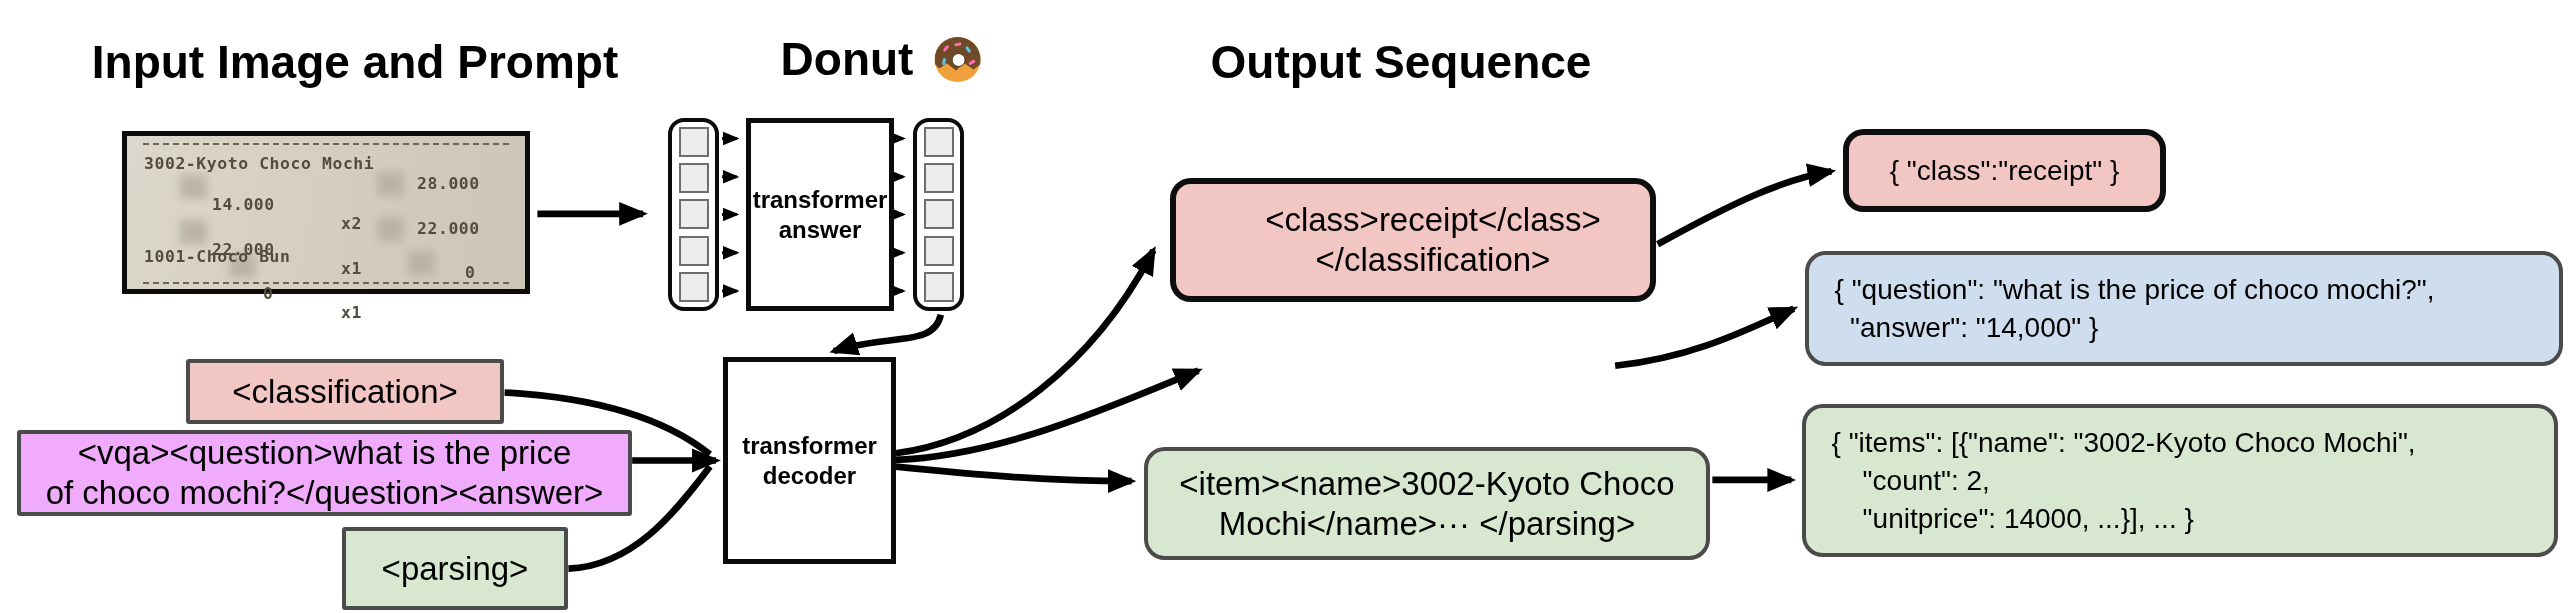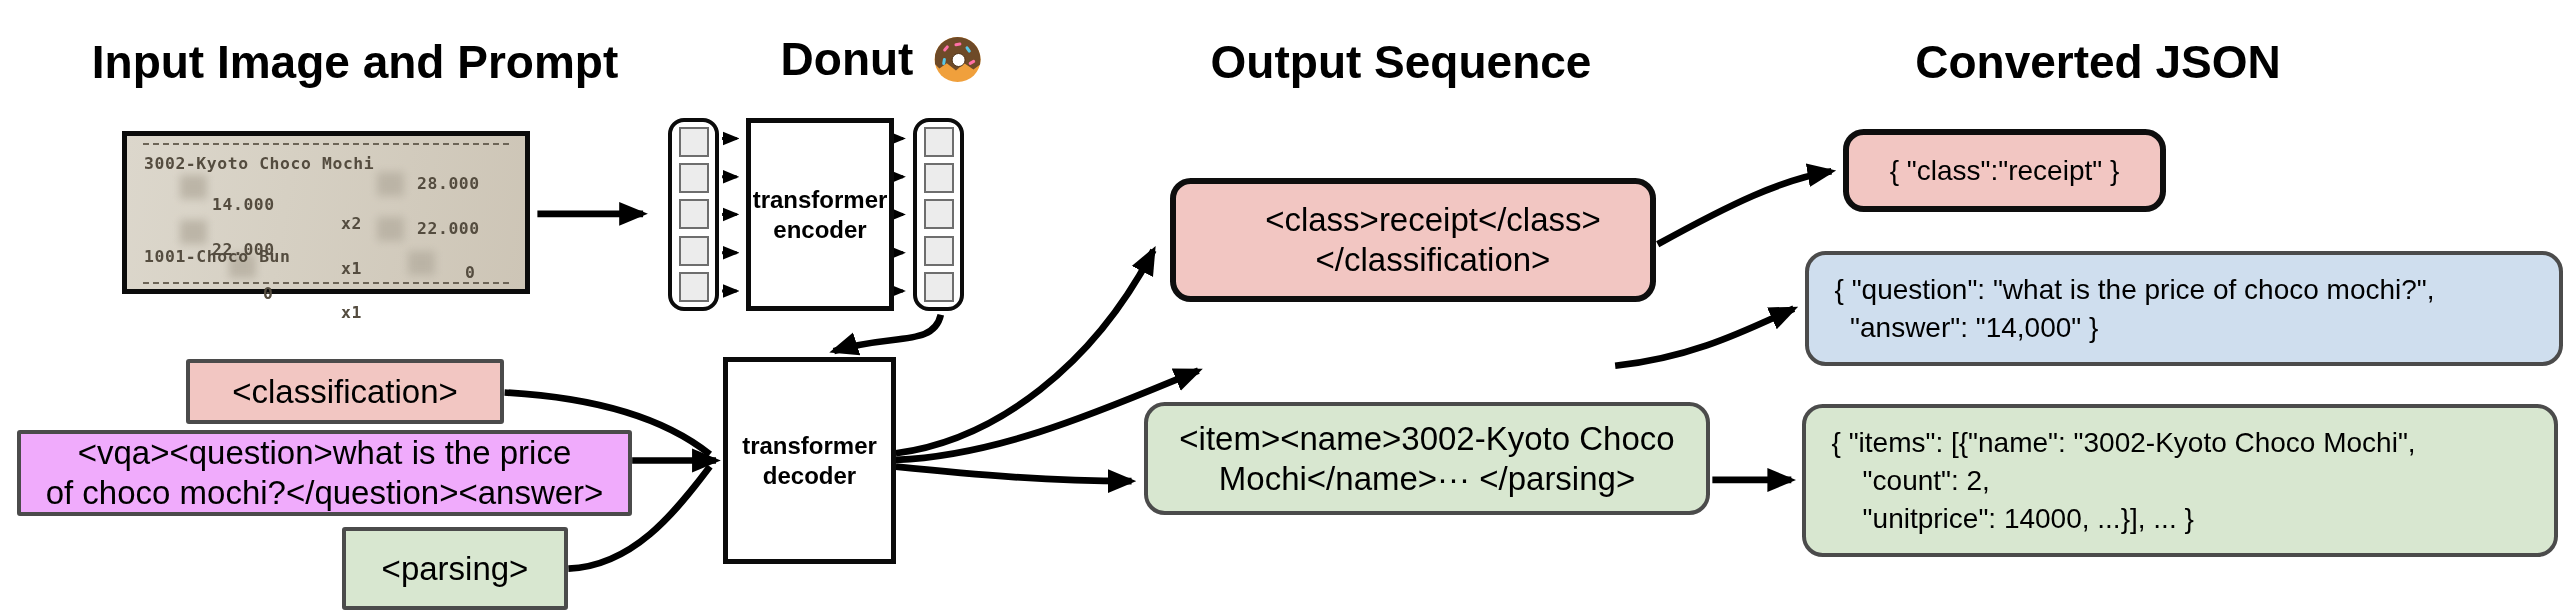--- a/index.html
+++ b/index.html
@@ -115,21 +115,20 @@
       <span class="sprk s1"></span>
       <span class="sprk s2"></span>
       <span class="sprk s3"></span>
       <span class="sprk s4"></span>
       <span class="sprk s5"></span>
       <span class="d-hole"></span>
     </span>
   </div>
 
   <div class="sec-title" style="left:1401px;">Output Sequence</div>
-  <div class="sec-title" style="left:2098px;">Converted JSON</div>
 
   <div class="abs receipt">
     <div class="receipt-inner">
       <div class="r-dash" style="top:7.3px;"></div>
 
       <div class="blur-patch" style="left:53px;top:39px;"></div>
       <div class="blur-patch" style="left:250px;top:36px;"></div>
       <div class="blur-patch" style="left:53px;top:84px;"></div>
       <div class="blur-patch" style="left:250px;top:81px;"></div>
       <div class="blur-patch" style="left:102px;top:118px;"></div>
@@ -159,21 +158,21 @@
   <div class="abs patch-strip" style="left:668px;top:118px;">
     <div class="patch-sq"></div>
     <div class="patch-sq"></div>
     <div class="patch-sq"></div>
     <div class="patch-sq"></div>
     <div class="patch-sq"></div>
   </div>
 
   <div class="abs block-box" style="left:746px;top:118px;width:148px;height:193px;">
     <div>transformer</div>
-    <div>encoder</div>
+    <div>answer</div>
   </div>
 
   <div class="abs patch-strip" style="left:913px;top:118px;">
     <div class="patch-sq"></div>
     <div class="patch-sq"></div>
     <div class="patch-sq"></div>
     <div class="patch-sq"></div>
     <div class="patch-sq"></div>
   </div>
 
@@ -194,21 +193,21 @@
   <div class="bubble gray-border" style="left:342px;top:527px;width:226px;height:83px;background:#d8e7d0;">
     <div>&lt;parsing&gt;</div>
   </div>
 
   <div class="bubble black-border big-radius" style="left:1170px;top:178px;width:486px;height:124px;background:#f2c6c2;padding-left:40px;">
     <div>&lt;class&gt;receipt&lt;/class&gt;</div>
     <div>&lt;/classification&gt;</div>
   </div>
 
 
-  <div class="bubble gray-border big-radius" style="left:1144px;top:402px;width:566px;height:113px;background:#d8e7d0;">
+  <div class="bubble gray-border big-radius" style="left:1144px;top:447px;width:566px;height:113px;background:#d8e7d0;">
     <div>&lt;item&gt;&lt;name&gt;3002-Kyoto Choco</div>
     <div>Mochi&lt;/name&gt;··· &lt;/parsing&gt;</div>
   </div>
 
   <div class="bubble black-border big-radius" style="left:1843px;top:129px;width:323px;height:83px;background:#f2c6c2;">
     <div class="json-text">{ "class":"receipt" }</div>
   </div>
 
   <div class="bubble gray-border big-radius left-align" style="left:1805px;top:251px;width:758px;height:115px;background:#cfdeee;padding-left:25.5px;">
     <div class="json-text">{ "question": "what is the price of choco mochi?",</div>

